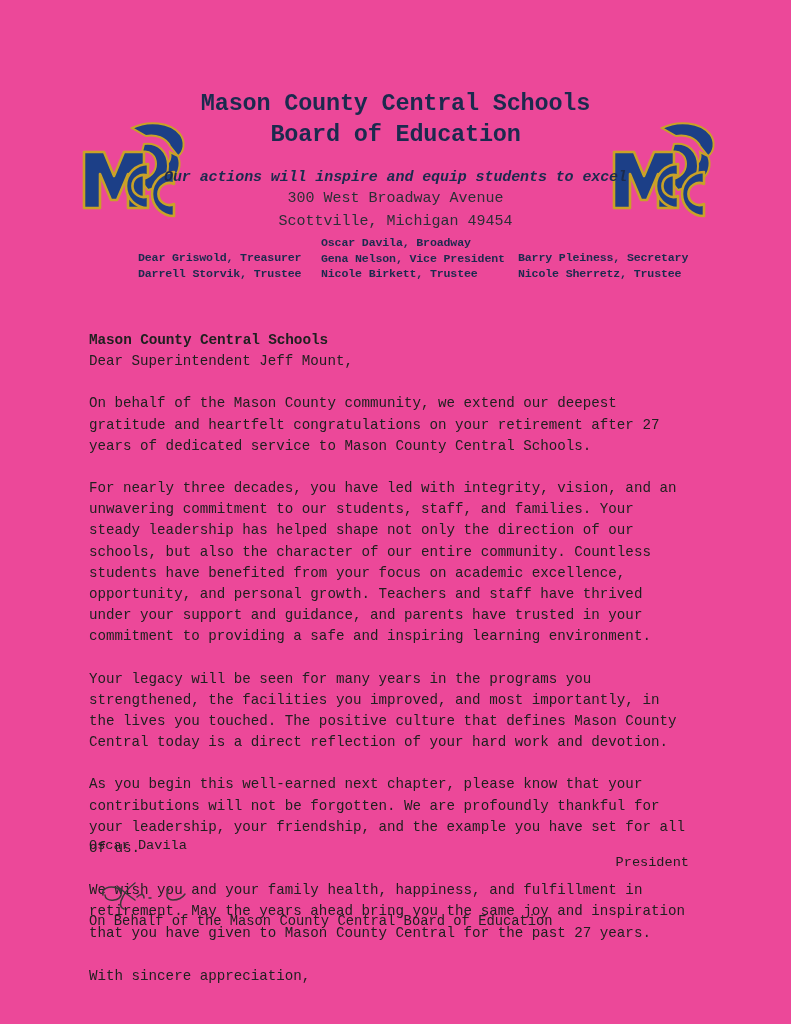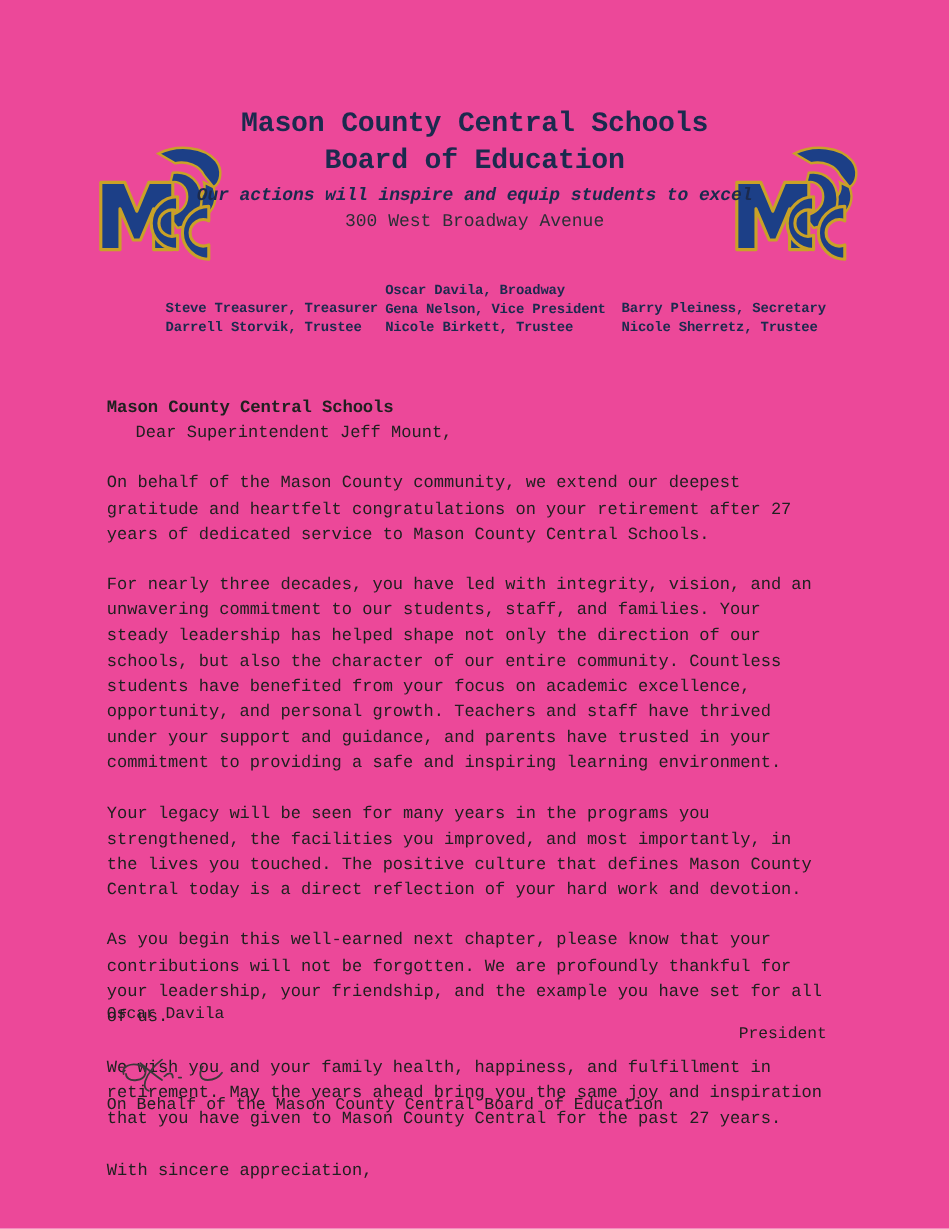--- a/index.html
+++ b/index.html
@@ -26,21 +26,21 @@
     text-align: center;
   }
   .org-title {
     font-size: 23.5px;
     font-weight: bold;
     color: #1b2a4e;
     line-height: 31px;
     letter-spacing: -0.2px;
   }
   .tagline {
-    margin-top: 5px;
+    margin-top: 19px;
     font-size: 15px;
     font-weight: bold;
     font-style: italic;
     color: #1b2a4e;
     letter-spacing: -0.1px;
   }
   .addr {
     font-size: 15px;
     color: #2b2f36;
     line-height: 20px;
@@ -83,21 +83,21 @@
     width: 600px;
     font-size: 14.2px;
     line-height: 21.2px;
     color: #202020;
   }
   .salutation-org {
     font-weight: bold;
     font-size: 14.4px;
     letter-spacing: -0.1px;
   }
-  .salutation-line { margin-bottom: 0; margin-left: 24px; }
+  .salutation-line { margin-bottom: 0; }
   .para { margin-top: 21px; }
 
   .closing { margin-top: 22px; }
 
   
   .sigblock {
     position: absolute;
     top: 837px;
     left: 89px;
     width: 600px;
@@ -153,25 +153,26 @@
       <path d="M78 48 A22 22 0 1 0 78 92 L78 80 A11 11 0 1 1 78 60 Z" fill="#1c3f87" stroke="#c9a227" stroke-width="2.6" stroke-linejoin="round"></path>
       <path d="M104 56 A22 22 0 1 0 104 100 L104 88 A11 11 0 1 1 104 68 Z" fill="#1c3f87" stroke="#c9a227" stroke-width="2.6" stroke-linejoin="round"></path>
     </svg>
   </div>
 
   <div class="header">
     <div class="org-title">Mason County Central Schools</div>
     <div class="org-title">Board of Education</div>
     <div class="tagline">Our actions will inspire and equip students to excel</div>
     <div class="addr">300 West Broadway Avenue</div>
+    <div class="addr">Scottville, Michigan 49454</div>
   </div>
 
   <div class="board">
     <div class="board-col col-left">
-      <div class="row">Steve Treasurer, Treasurer</div>
+      <div class="row">Dear Griswold, Treasurer</div>
       <div class="row">Darrell Storvik, Trustee</div>
     </div>
     <div class="board-col col-center">
       <div class="row">Oscar Davila, Broadway</div>
       <div class="row">Gena Nelson, Vice President</div>
       <div class="row">Nicole Birkett, Trustee</div>
     </div>
     <div class="board-col col-right">
       <div class="row">Barry Pleiness, Secretary</div>
       <div class="row">Nicole Sherretz, Trustee</div>

